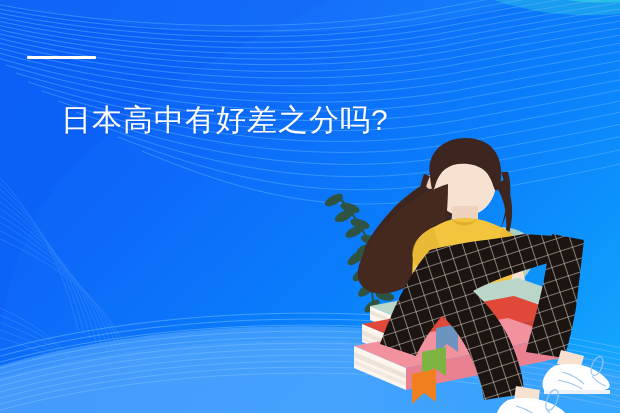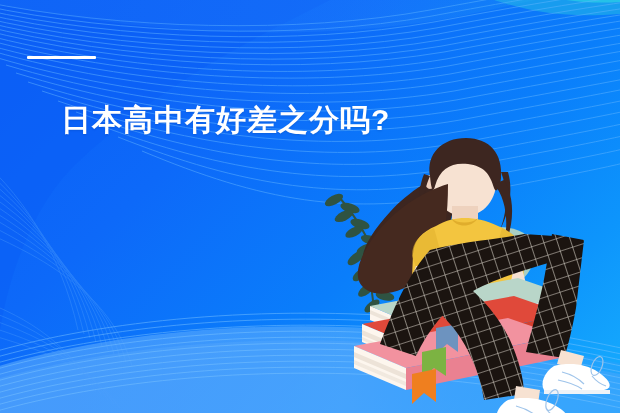--- a/index.html
+++ b/index.html
@@ -17,21 +17,21 @@
   
   #rule{
     position:absolute;left:27px;top:56px;
     width:69px;height:3px;background:#ffffff;border-radius:1px;
   }
   #title{
     position:absolute;left:61px;top:103px;
     color:#ffffff;
     font-size:30px;
     line-height:34px;
-    font-weight:bold;
+    font-weight:normal;
     letter-spacing:1px;
     white-space:nowrap;
     text-shadow:0 1px 2px rgba(0,40,110,.18);
   }
 
   
   #illustration{
     position:absolute;left:318px;top:138px;width:302px;height:275px;
   }
 </style>

